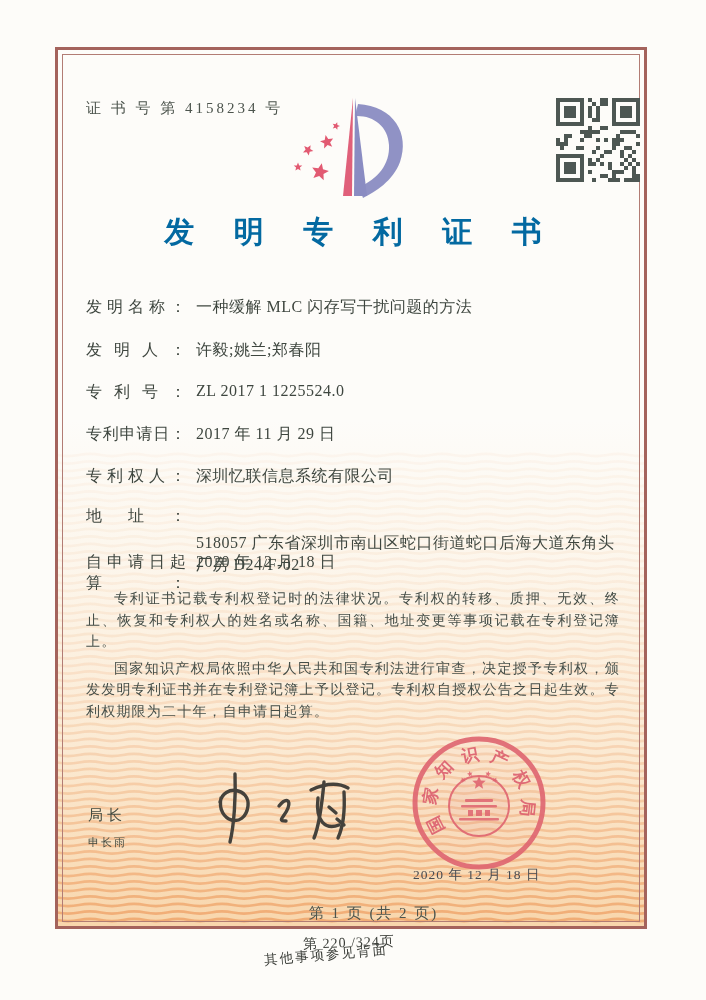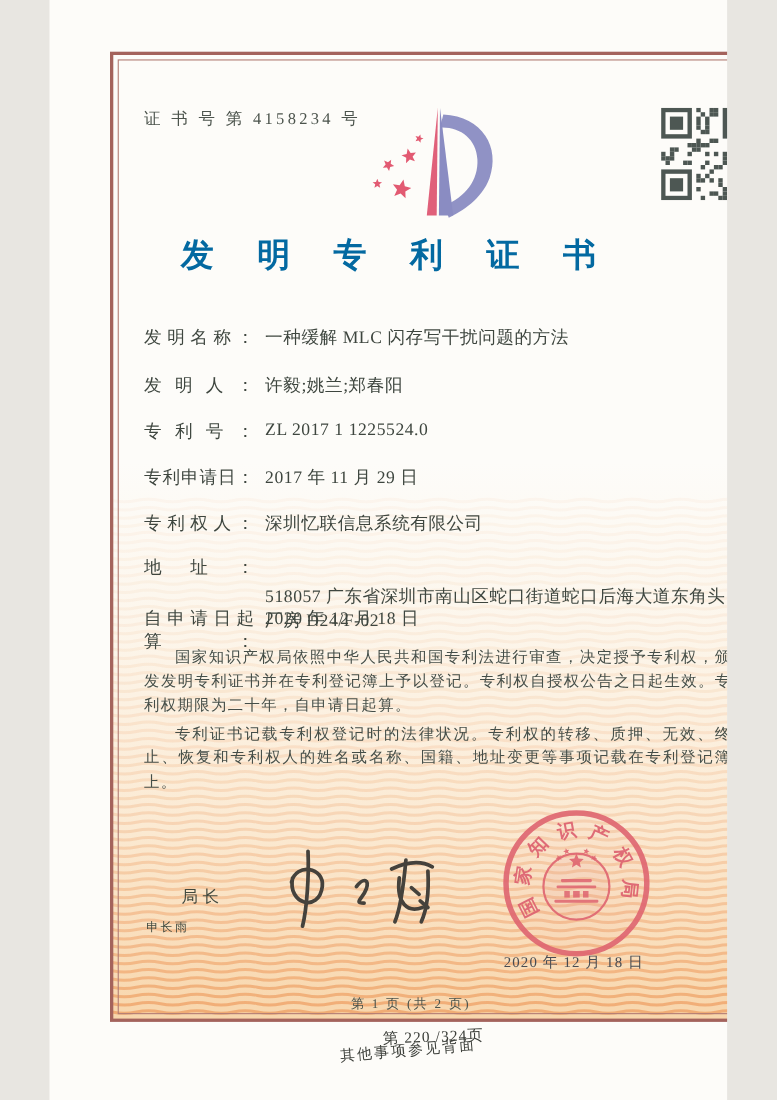--- a/index.html
+++ b/index.html
@@ -1,16 +1,16 @@
 <!DOCTYPE html>
 <html><head>
 <meta charset="utf-8">
 <style>
   html,body{margin:0;padding:0;background:#e8e6e1;}
-  .page{position:relative;width:616px;height:1000px;margin:0 auto;background:#fdfcf9;overflow:hidden;
+  .page{position:relative;width:706px;height:1000px;margin:0 auto;background:#fdfcf9;overflow:hidden;
         font-family:"Liberation Serif","DejaVu Serif",serif;color:#41493f;}
   .abs{position:absolute;}
   
   .warm-tint{left:57px;top:420px;width:590px;height:508px;z-index:1;
     background:linear-gradient(180deg,rgba(253,243,230,0) 0%,rgba(252,238,218,.45) 30%,
                rgba(250,224,190,.65) 65%,rgba(247,207,158,.85) 100%);}
   #waves{left:0;top:0;z-index:2;}
   
   .frame-outer{left:55px;top:47px;width:592px;height:882px;border:3px solid #a4635c;box-sizing:border-box;z-index:3;}
   .frame-inner{left:62px;top:54px;width:578px;height:868px;border:1px solid #b27c74;box-sizing:border-box;z-index:3;}
@@ -21,28 +21,28 @@
   .title{left:0;right:0;top:212px;text-align:center;font-size:30px;font-weight:bold;
          letter-spacing:16px;text-indent:16px;color:#0369a1;}
   .field-row{position:absolute;left:86px;width:545px;font-size:16px;z-index:4;}
   .f-label{display:inline-block;width:100px;text-align:justify;text-align-last:justify;color:#3e463f;vertical-align:top;}
   .f-value{display:inline-block;margin-left:10px;letter-spacing:.5px;color:#3e463f;vertical-align:top;}
   .addr .f-value{width:424px;line-height:22px;margin-top:26px;}
   .grant-pair2{position:absolute;left:281px;top:0;white-space:nowrap;}
   .paras{left:86px;top:588px;width:534px;font-size:14px;line-height:21.5px;letter-spacing:1.2px;
          color:#454e48;text-align:justify;z-index:4;}
   .paras p{margin:0 0 5px;text-indent:2em;}
-  .director-title{left:88px;top:806px;font-size:15px;letter-spacing:4px;z-index:4;margin-left:32px;}
+  .director-title{left:88px;top:806px;font-size:15px;letter-spacing:4px;z-index:4;}
   .director-name{left:88px;top:835px;font-size:11px;letter-spacing:2px;z-index:4;}
   .sig-svg{left:193px;top:766px;z-index:4;}
   .seal-svg{left:405px;top:731px;z-index:5;}
   .seal-ch{font-size:17px;font-weight:bold;fill:#dd6270;opacity:.92;text-anchor:middle;dominant-baseline:middle;
            font-family:"Liberation Serif","DejaVu Serif",serif;}
   .seal-date{left:413px;top:866px;font-size:13.5px;color:#474b52;letter-spacing:1px;z-index:6;}
-  .page-note{left:0;right:0;top:904px;text-align:center;font-size:12px;letter-spacing:2px;color:#4c544d;z-index:4;padding-left:41px;}
+  .page-note{left:0;right:0;top:904px;text-align:center;font-size:15px;letter-spacing:2px;color:#4c544d;z-index:4;padding-left:41px;}
   .scan-counter{left:303px;top:934px;font-size:14px;color:#3a3d38;letter-spacing:1px;transform:rotate(-2deg);z-index:4;}
   .back-note{left:264px;top:946px;font-size:13.5px;color:#3e413c;letter-spacing:2px;transform:rotate(-5deg);z-index:4;}
 </style>
 </head>
 <body>
 
 <div class="page">
 
   <div class="abs warm-tint"></div>
 
@@ -264,22 +264,22 @@
     <span class="f-label">地址：</span><span class="f-value">518057 广东省深圳市南山区蛇口街道蛇口后海大道东角头厂房 D24/F-02</span>
   </div>
 
   <div class="field-row" style="top:552px">
     <span>
       <span class="f-label">自申请日起算：</span><span class="f-value">2020 年 12 月 18 日</span>
     </span>
   </div>
 
   <div class="abs paras">
+    <p>专利证书记载专利权登记时的法律状况。专利权的转移、质押、无效、终止、恢复和专利权人的姓名或名称、国籍、地址变更等事项记载在专利登记簿上。</p>
     <p>国家知识产权局依照中华人民共和国专利法进行审查，决定授予专利权，颁发发明专利证书并在专利登记簿上予以登记。专利权自授权公告之日起生效。专利权期限为二十年，自申请日起算。</p>
-    <p>专利证书记载专利权登记时的法律状况。专利权的转移、质押、无效、终止、恢复和专利权人的姓名或名称、国籍、地址变更等事项记载在专利登记簿上。</p>
   </div>
 
   <div class="abs director-title">局长</div>
   <div class="abs director-name">申长雨</div>
 
   <svg class="abs sig-svg" width="180" height="95" viewBox="0 0 180 95">
     <g fill="none" stroke="#45423c" stroke-width="3.4" stroke-linecap="round" stroke-linejoin="round">
       <path d="M28,32 C23,56 52,64 55,40 C57,22 31,18 27,36"></path>
       <path d="M42,8 C43,30 41,60 37,76"></path>
       <path d="M86,40 c7,-9 12,-6 9,2 c-3,9 -12,13 -2,13"></path>

